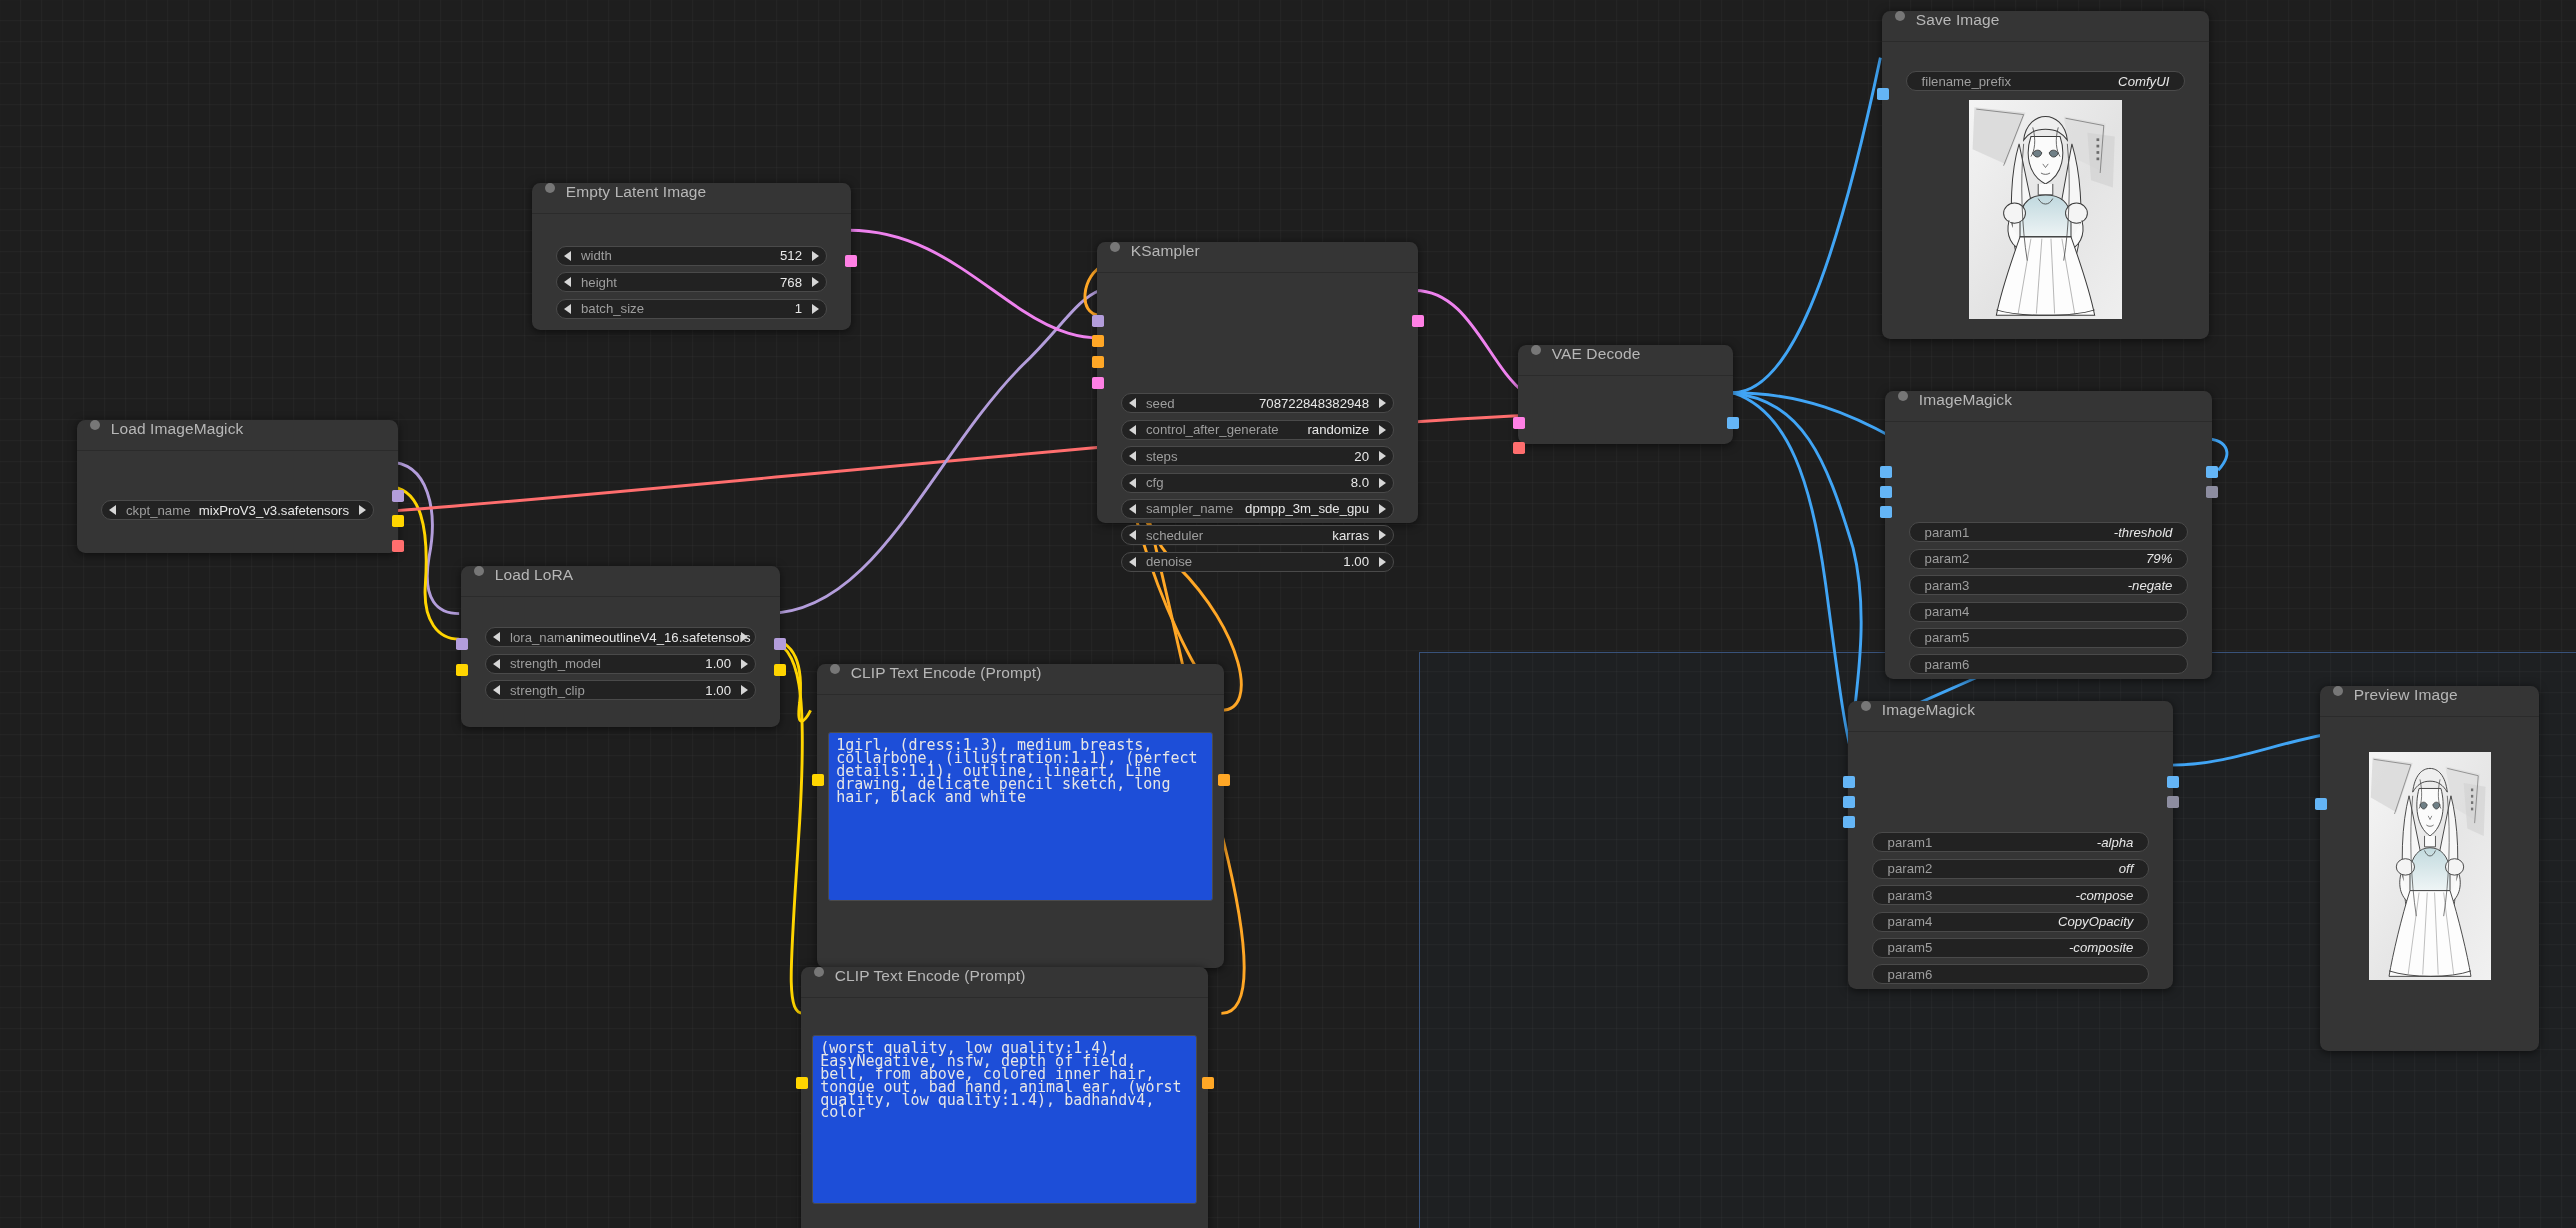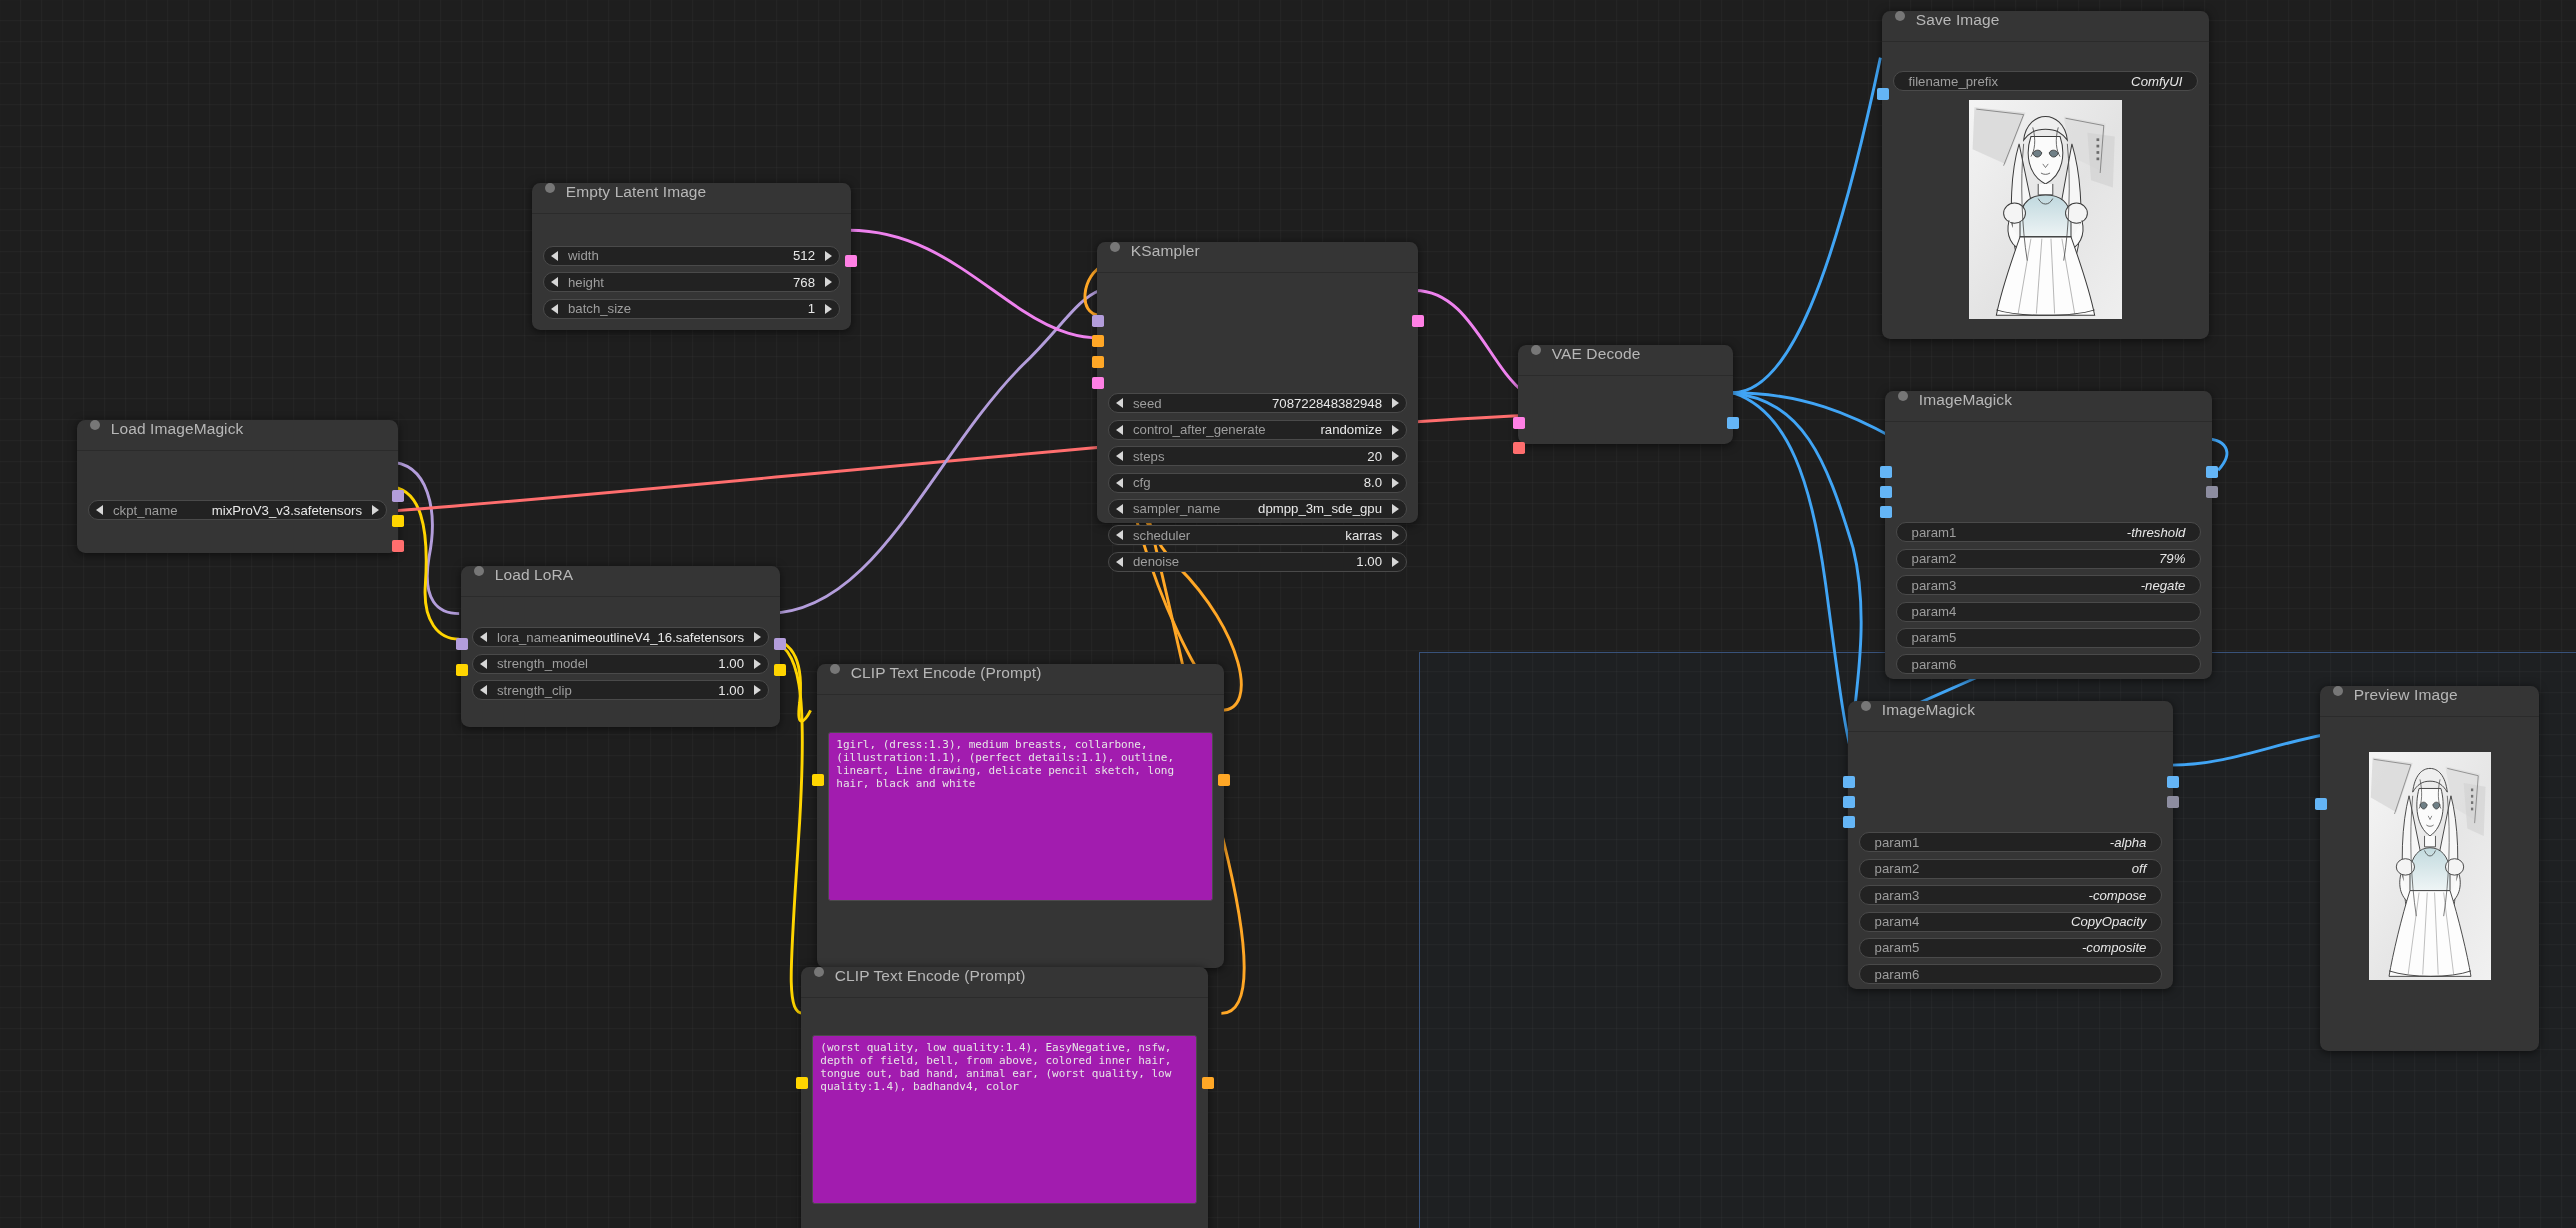--- a/index.html
+++ b/index.html
@@ -65,21 +65,21 @@
   .slot.out{right:-5.5px;}
   .s-model{background:#b39ddb;}
   .s-clip{background:#ffd500;}
   .s-vae{background:#ff6e6e;}
   .s-cond{background:#ffa726;}
   .s-latent{background:#ff80e5;}
   .s-image{background:#64b5f6;}
   .s-mask{background:#8d8da0;}
 
   
-  .widgets{padding:0 11px;}
+  .widgets{padding:0 24px;}
   .widget{
     position:relative;
     height:20px;
     margin-top:6.4px;
     background:#222222;
     border:0.9px solid #4a4a4a;
     border-radius:10px;
     display:flex;align-items:center;
     box-sizing:border-box;
     font-size:13.2px;
@@ -106,26 +106,26 @@
   .arrow.l{left:7.3px;border-top:5.5px solid transparent;border-bottom:5.5px solid transparent;border-right:7.3px solid #d6d6d6;}
   .arrow.r{right:7.3px;border-top:5.5px solid transparent;border-bottom:5.5px solid transparent;border-left:7.3px solid #d6d6d6;}
 
   
   .widget.plain .wname{padding-left:14.6px;}
   .widget.plain .wval{padding-right:14.6px;font-style:italic;}
 
   
   .ta{
     margin:7.3px 11px 0 11px;
-    background:#a21caf;
+    background:#1d4ed8;
     border:0.9px solid #4b4b4b;
     border-radius:2.7px;
     color:#e6e6e6;
     font-family:"DejaVu Sans Mono","Liberation Mono",monospace;
-    font-size:11px;
+    font-size:15px;
     line-height:12.8px;
     padding:6.4px 7.3px;
     box-sizing:border-box;
     overflow:hidden;
     white-space:pre-wrap;
     word-break:break-word;
   }
 
   
   .imgbox{

